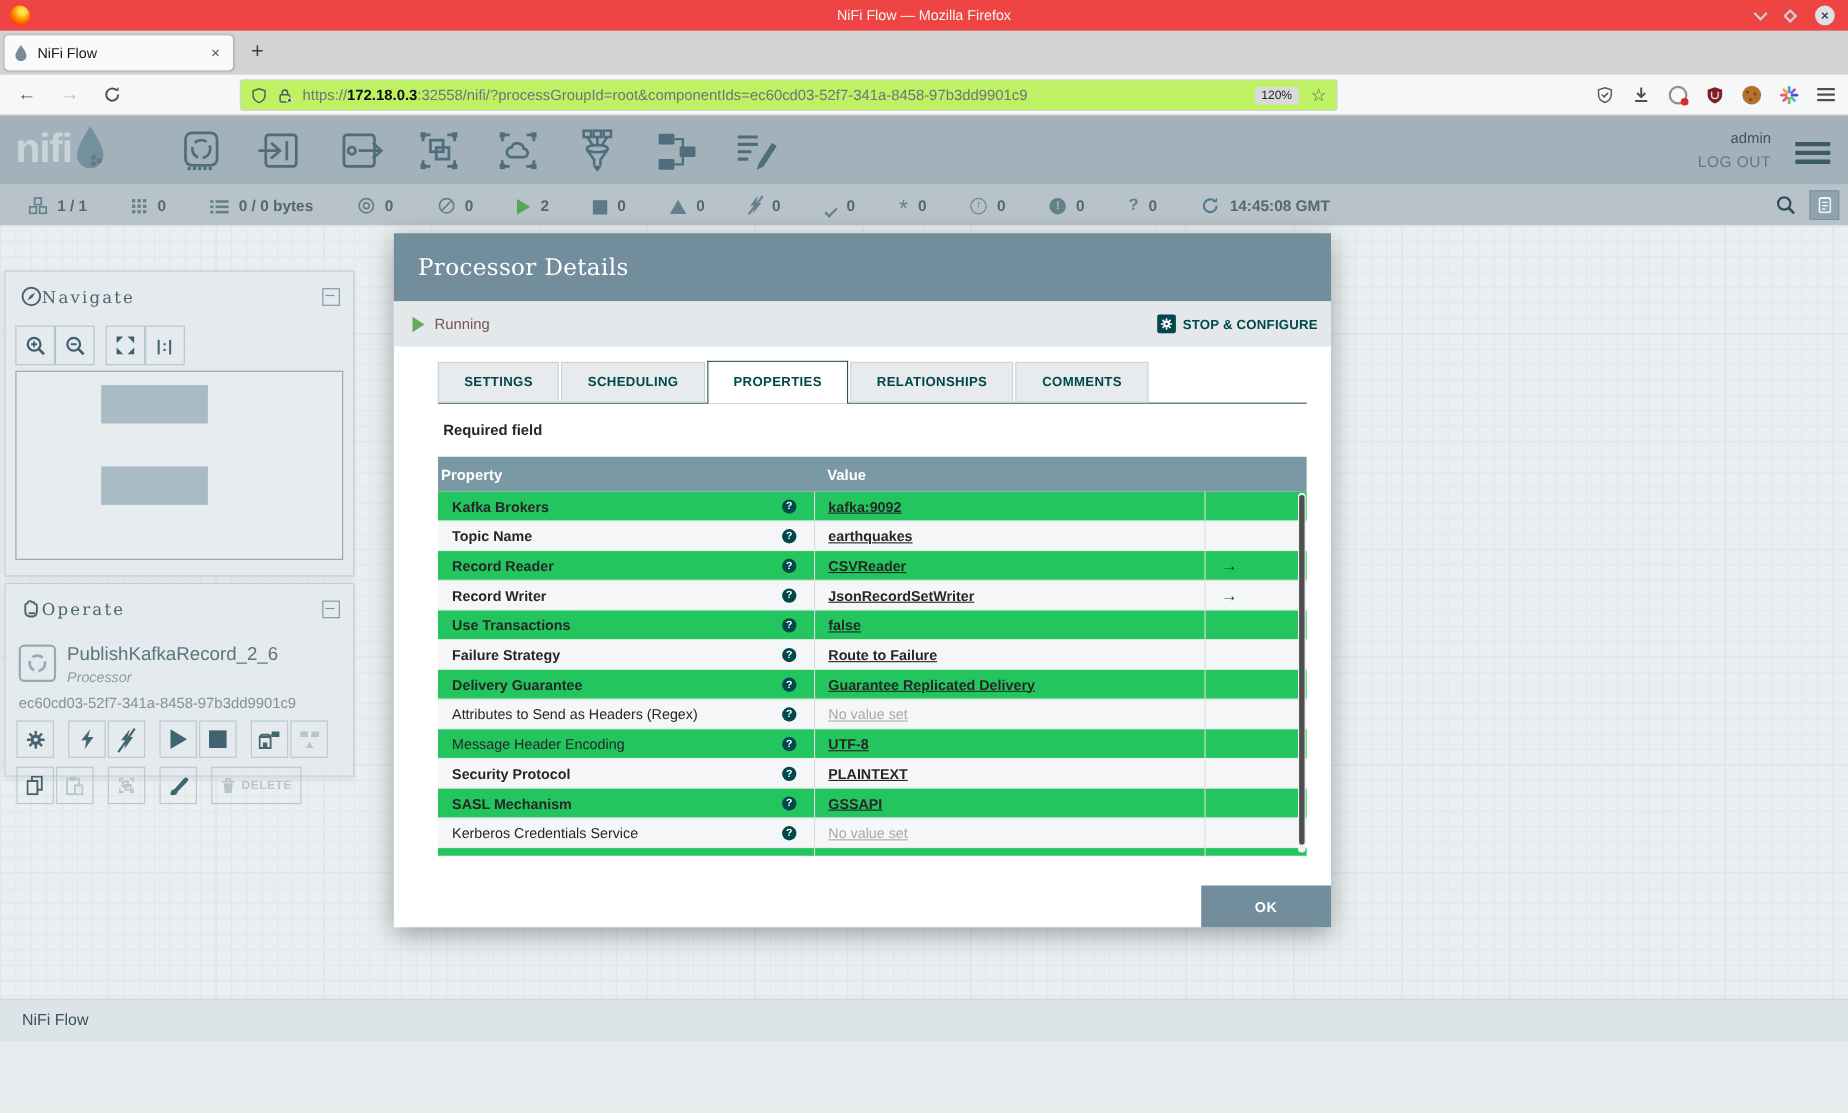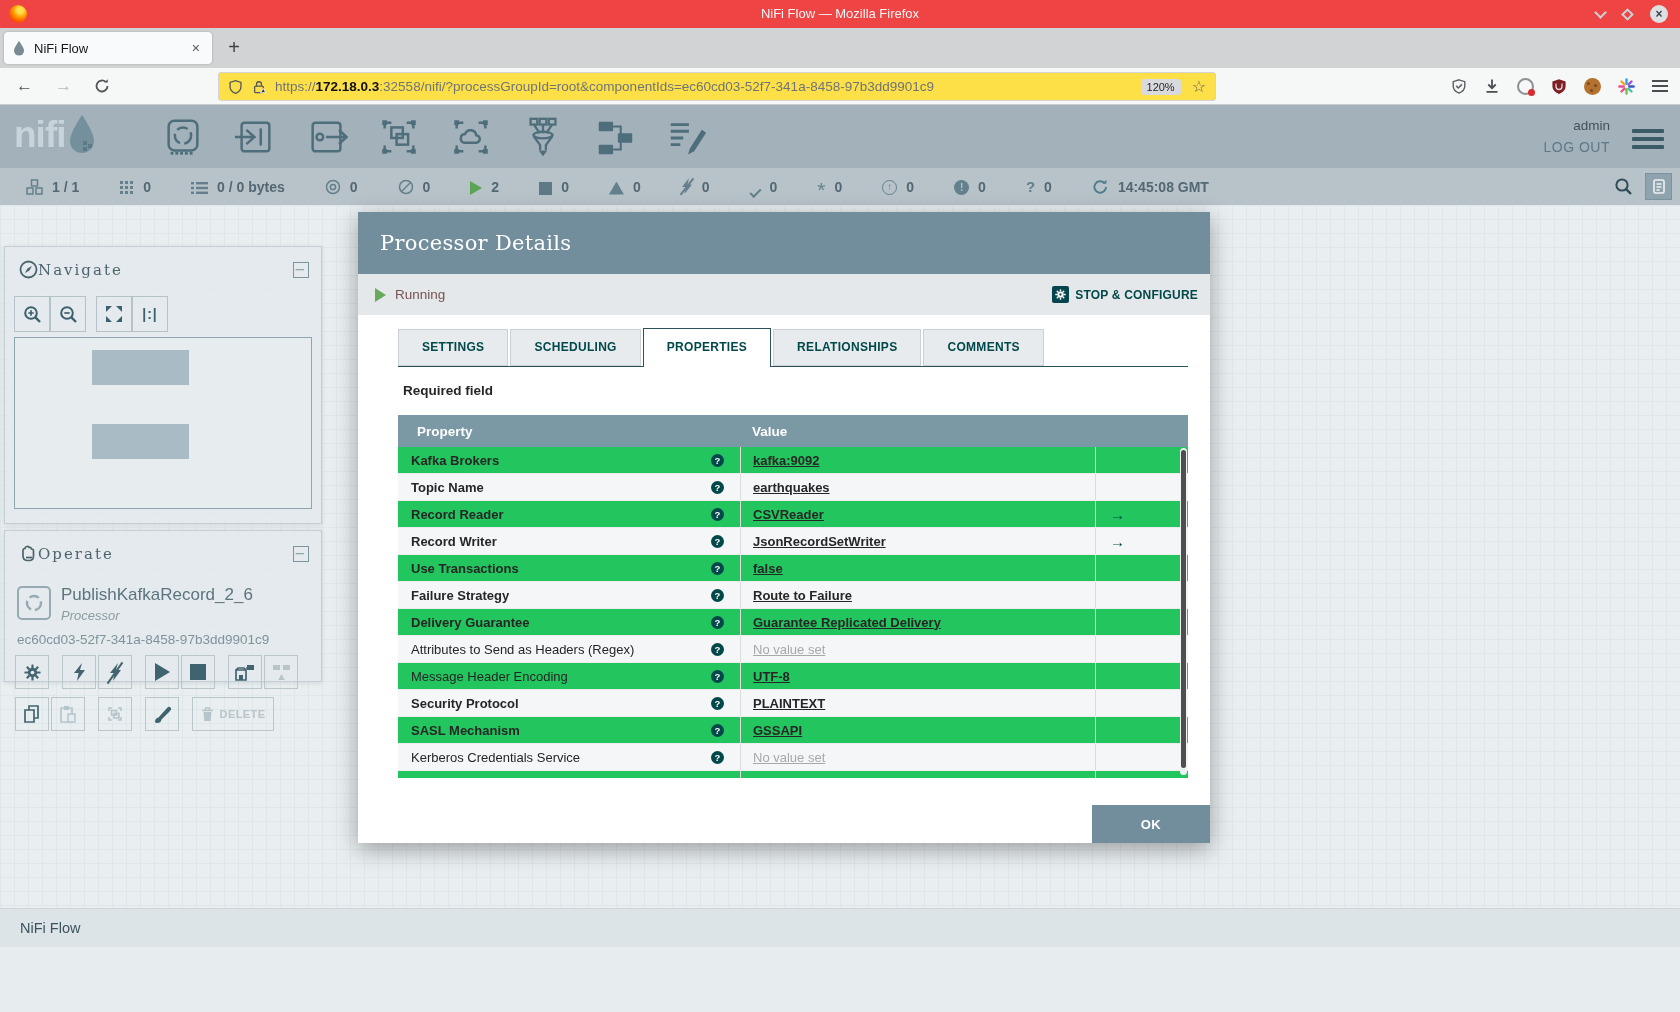--- a/index.html
+++ b/index.html
@@ -26,21 +26,21 @@
   .tab-title { flex:1; font-size:13px; color:#17171b; margin-left:8px; white-space:nowrap; overflow:hidden; }
   .tab-close { color:#55585c; font-size:14px; padding:0 4px; }
   .newtab { position:absolute; left:220px; top:6px; width:28px; height:28px; text-align:center; line-height:26px;
     font-size:20px; color:#3f4347; }
 
   
   .navbar { position:absolute; top:68px; left:0; right:0; height:37px; background:#f6f7f7; border-bottom:1px solid #c9c9cd; }
   .nav-arrows { position:absolute; left:10px; top:0; height:36px; display:flex; align-items:center; gap:22px; padding-left:6px; }
   .arrow-glyph { font-size:17px; color:#4f5256; }
   .arrow-glyph.disabled { color:#b7b9bd; }
-  .urlbar { position:absolute; left:218px; top:4px; width:998px; height:29px; background:#fde047;
+  .urlbar { position:absolute; left:218px; top:4px; width:998px; height:29px; background:#bef264;
     border:1px solid #d2d2d7; border-radius:3px; display:flex; align-items:center; padding:0 9px; }
   .url-text { margin-left:9px; font-size:13.5px; color:#6f7478; flex:1; white-space:nowrap; overflow:hidden; }
   .url-host { color:#101012; font-weight:bold; }
   .zoom-chip { background:#d9dadd; border-radius:3px; font-size:11px; color:#27272b; padding:2px 6px; margin-right:11px; }
   .star-glyph { color:#595c60; font-size:16px; }
   .nav-icons { position:absolute; right:12px; top:0; height:36px; display:flex; align-items:center; gap:17px; }
   .ext-circle { width:17px; height:17px; border:2px solid #8d9095; border-radius:50%; position:relative; }
   .ext-circle::after { content:""; position:absolute; right:-3px; bottom:-3px; width:7px; height:7px; border-radius:50%; background:#d92b2b; }
   .ext-cookie { width:17px; height:17px; border-radius:50%; background:#b5722e; position:relative; }
   .ext-cookie::before { content:""; position:absolute; left:3px; top:4px; width:3px; height:3px; border-radius:50%; background:#7a4a22; box-shadow:7px 2px 0 #7a4a22, 3px 7px 0 #7a4a22; }
@@ -84,21 +84,21 @@
       linear-gradient(#dfe7ea 1px, transparent 1px),
       linear-gradient(90deg,#dfe7ea 1px, transparent 1px),
       linear-gradient(#d6e0e4 1px, transparent 1px),
       linear-gradient(90deg,#d6e0e4 1px, transparent 1px);
     background-size:14px 14px,14px 14px,98px 98px,98px 98px; }
 
   
   .side-panel { position:absolute; left:4px; width:318px; background:rgba(227,233,237,.92);
     border:1px solid rgba(165,184,193,.55); box-shadow:0 1px 5px rgba(0,0,0,.10); }
   .panel-navigate { top:246px; height:278px; }
-  .panel-operate { top:530px; height:152px; }
+  .panel-operate { top:530px; height:176px; }
   .panel-header { display:flex; align-items:center; padding:13px 12px 0 14px;
     font-family:"DejaVu Serif", serif; font-size:15px; letter-spacing:2px; color:#4d646d; }
   .collapse-btn { margin-left:auto; width:16px; height:16px; border:1px solid #7d95a0; color:#7d95a0;
     font-size:13px; line-height:13px; text-align:center; }
   .nav-buttons { display:flex; margin:17px 0 0 9px; }
   .nav-sq { width:36px; height:36px; border:1px solid #b4c3ca; display:flex; align-items:center; justify-content:center;
     color:#3c606d; font-weight:bold; }
   .one2one { font-size:14px; letter-spacing:1px; }
   .minimap { position:absolute; left:9px; right:9px; top:90px; height:172px; border:1px solid #8fa5af;
     background:rgba(235,240,242,.45); }
@@ -141,21 +141,21 @@
   .dtab { height:37px; line-height:35px; padding:0 23px; background:#e7ebed; border:1px solid #c9d3d7; margin-right:2px;
     font-size:12px; font-weight:bold; color:#004849; letter-spacing:.3px; }
   .dtab.active { height:39px; line-height:37px; background:#fff; border:1px solid #2b515c; border-bottom:none;
     margin-bottom:-1px; position:relative; z-index:2; }
 
   .required-note { position:absolute; left:45px; top:171px; font-size:13.5px; font-weight:bold; color:#262626; }
 
   .ptable { position:absolute; left:40px; top:203px; width:790px; height:363px; overflow:hidden; }
   .pt-header { display:grid; grid-template-columns:342px 355px 93px; height:32px; background:#7b98a5;
     color:#fff; font-weight:bold; font-size:13.5px; align-items:center; }
-  .ph1 { padding-left:19px; } .ph2 { padding-left:12px; }
+  .ph1 { padding-left:3px; } .ph2 { padding-left:12px; }
   .pt-row { display:grid; grid-template-columns:342px 355px 93px; height:27px; border-bottom:1px solid #ececec;
     font-size:13px; color:#262626; background:#22c55e; }
   .pt-body .pt-row:nth-child(even) { background:#f4f6f8; }
   .cell-prop { display:flex; align-items:center; padding-left:13px; height:100%; }
   .req .prop-label { font-weight:bold; }
   .help { margin-left:auto; margin-right:16px; width:13px; height:13px; border-radius:50%; background:#004849;
     color:#fff; font-size:9.5px; line-height:13px; text-align:center; font-weight:bold; flex:none; }
   .cell-val { height:100%; display:flex; align-items:center; border-left:1px solid #dcdcdc; padding-left:12px; font-weight:bold;text-decoration:underline; }
   .cell-val.empty { font-weight:normal; color:#a8a8a8; }
   .cell-go { height:100%; display:flex; align-items:center; border-left:1px solid #dcdcdc; padding-left:14px;

